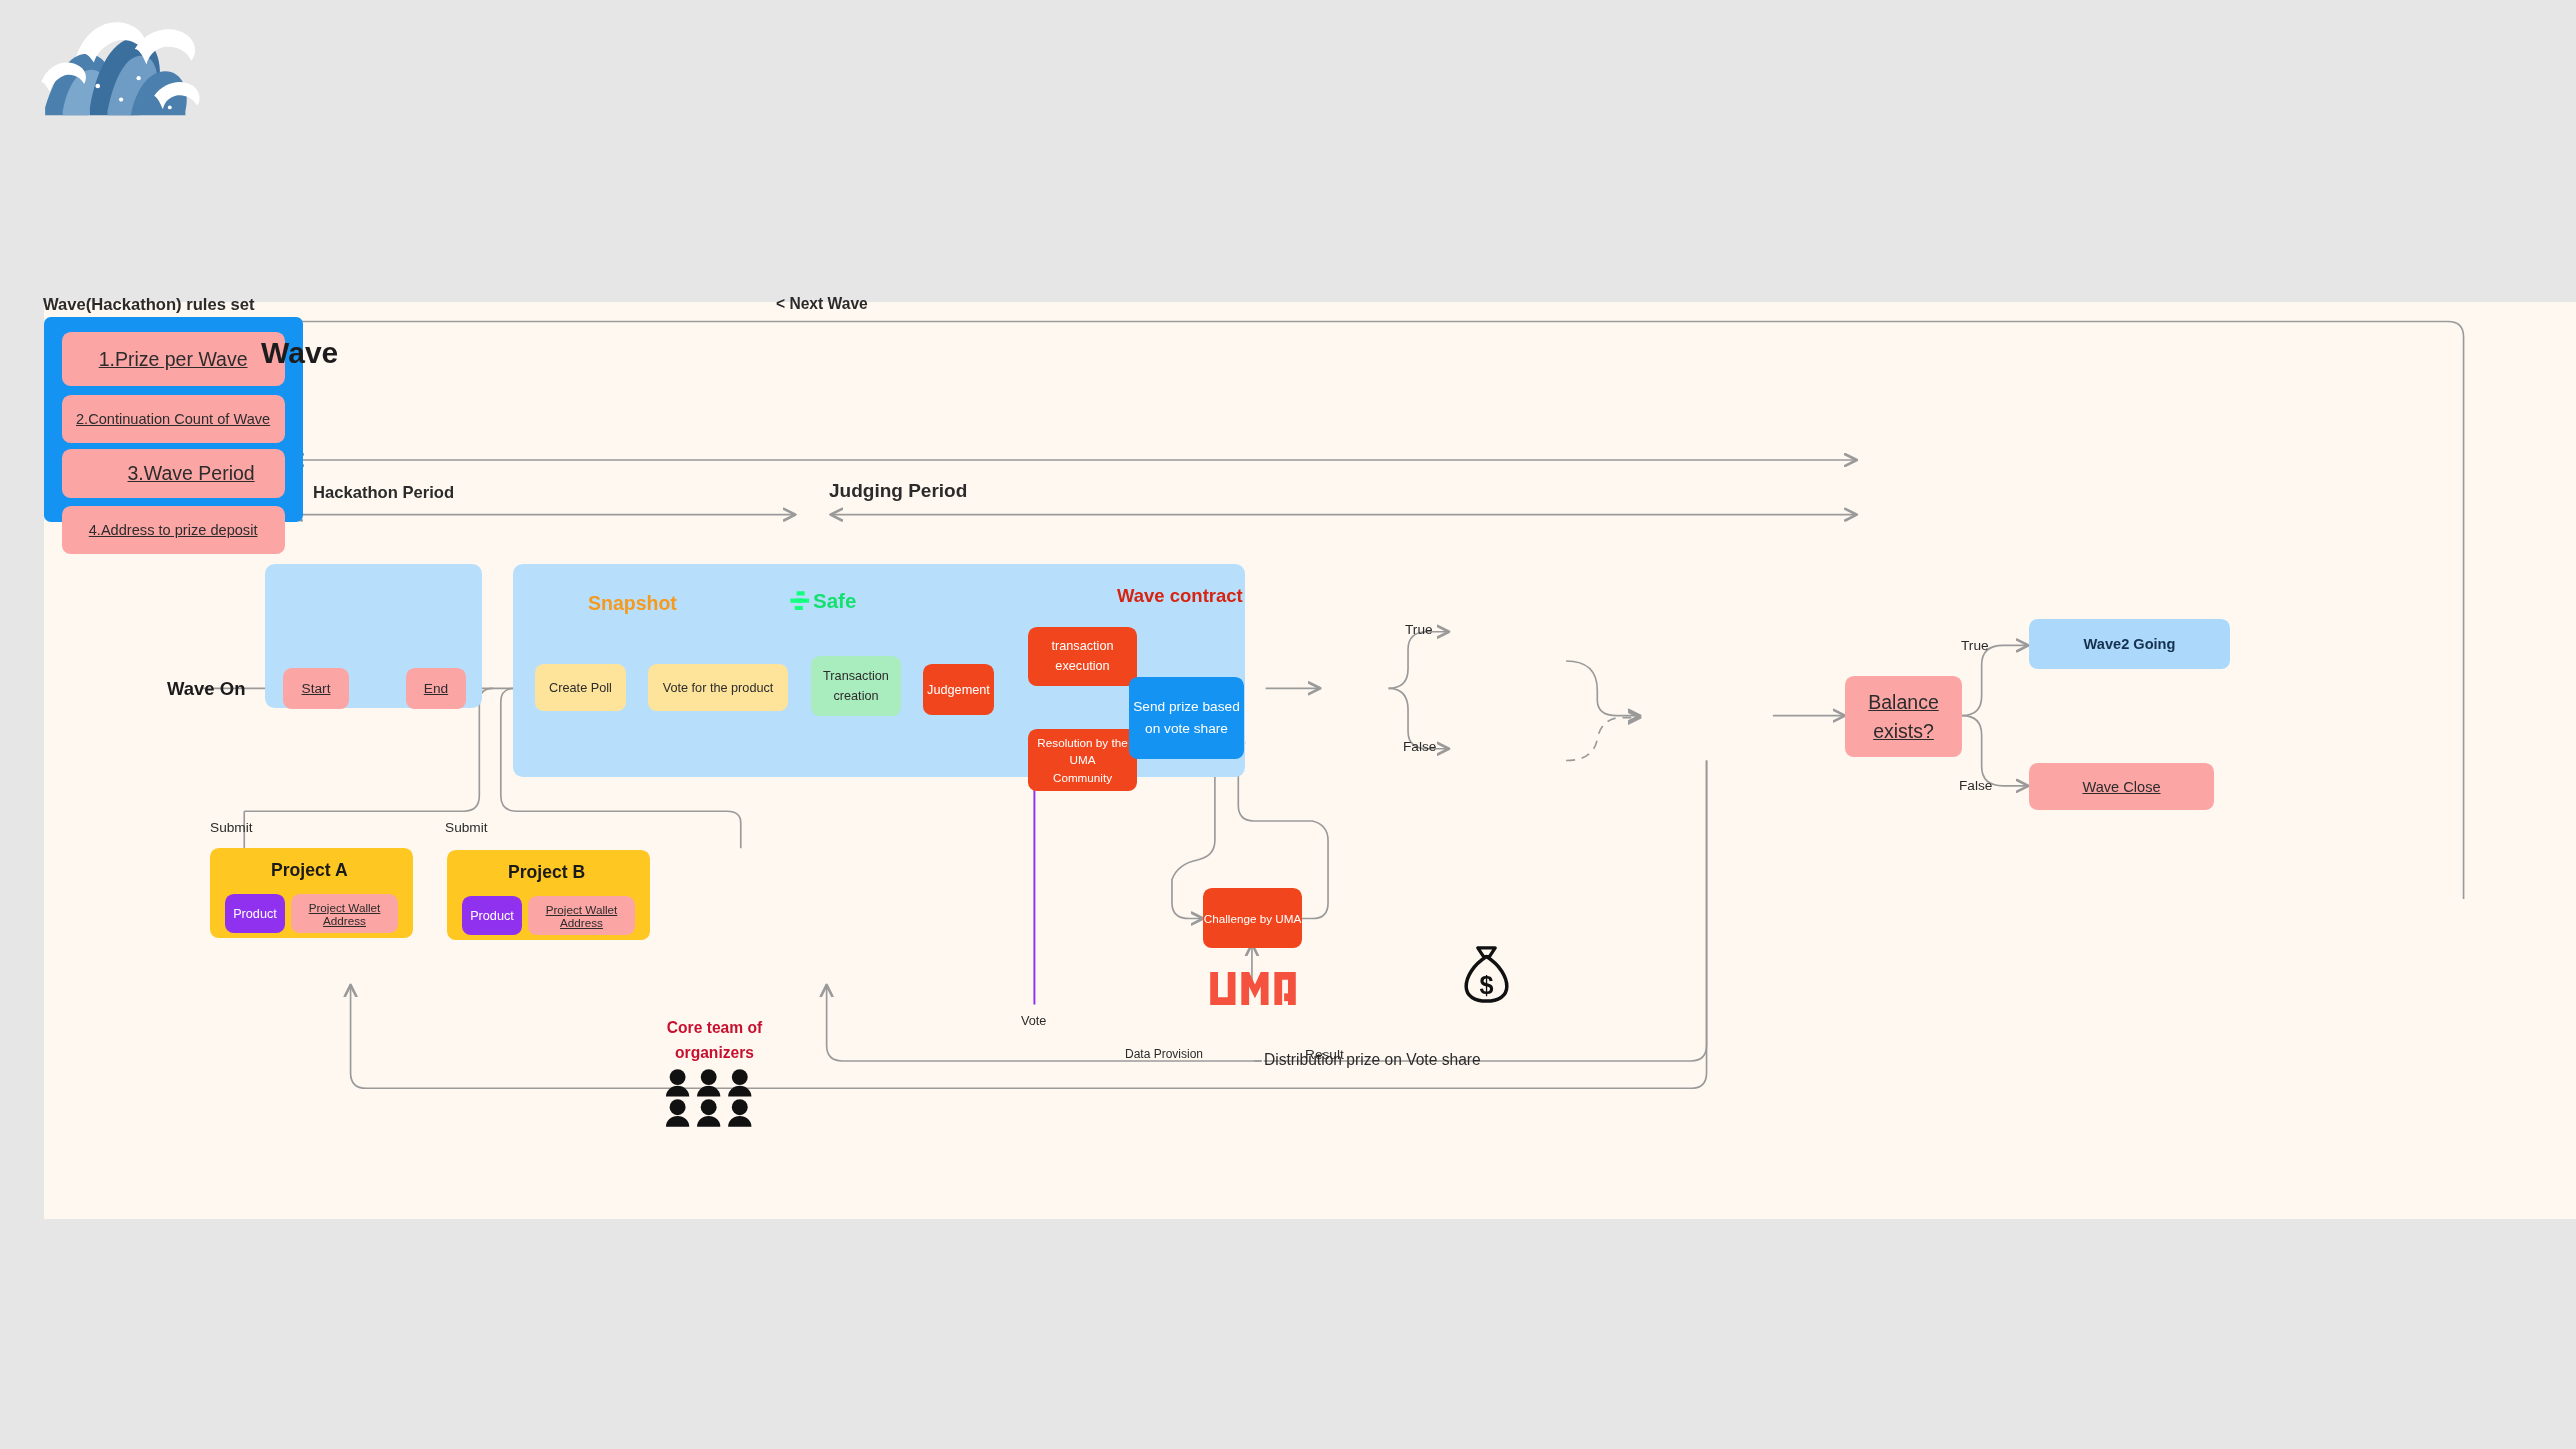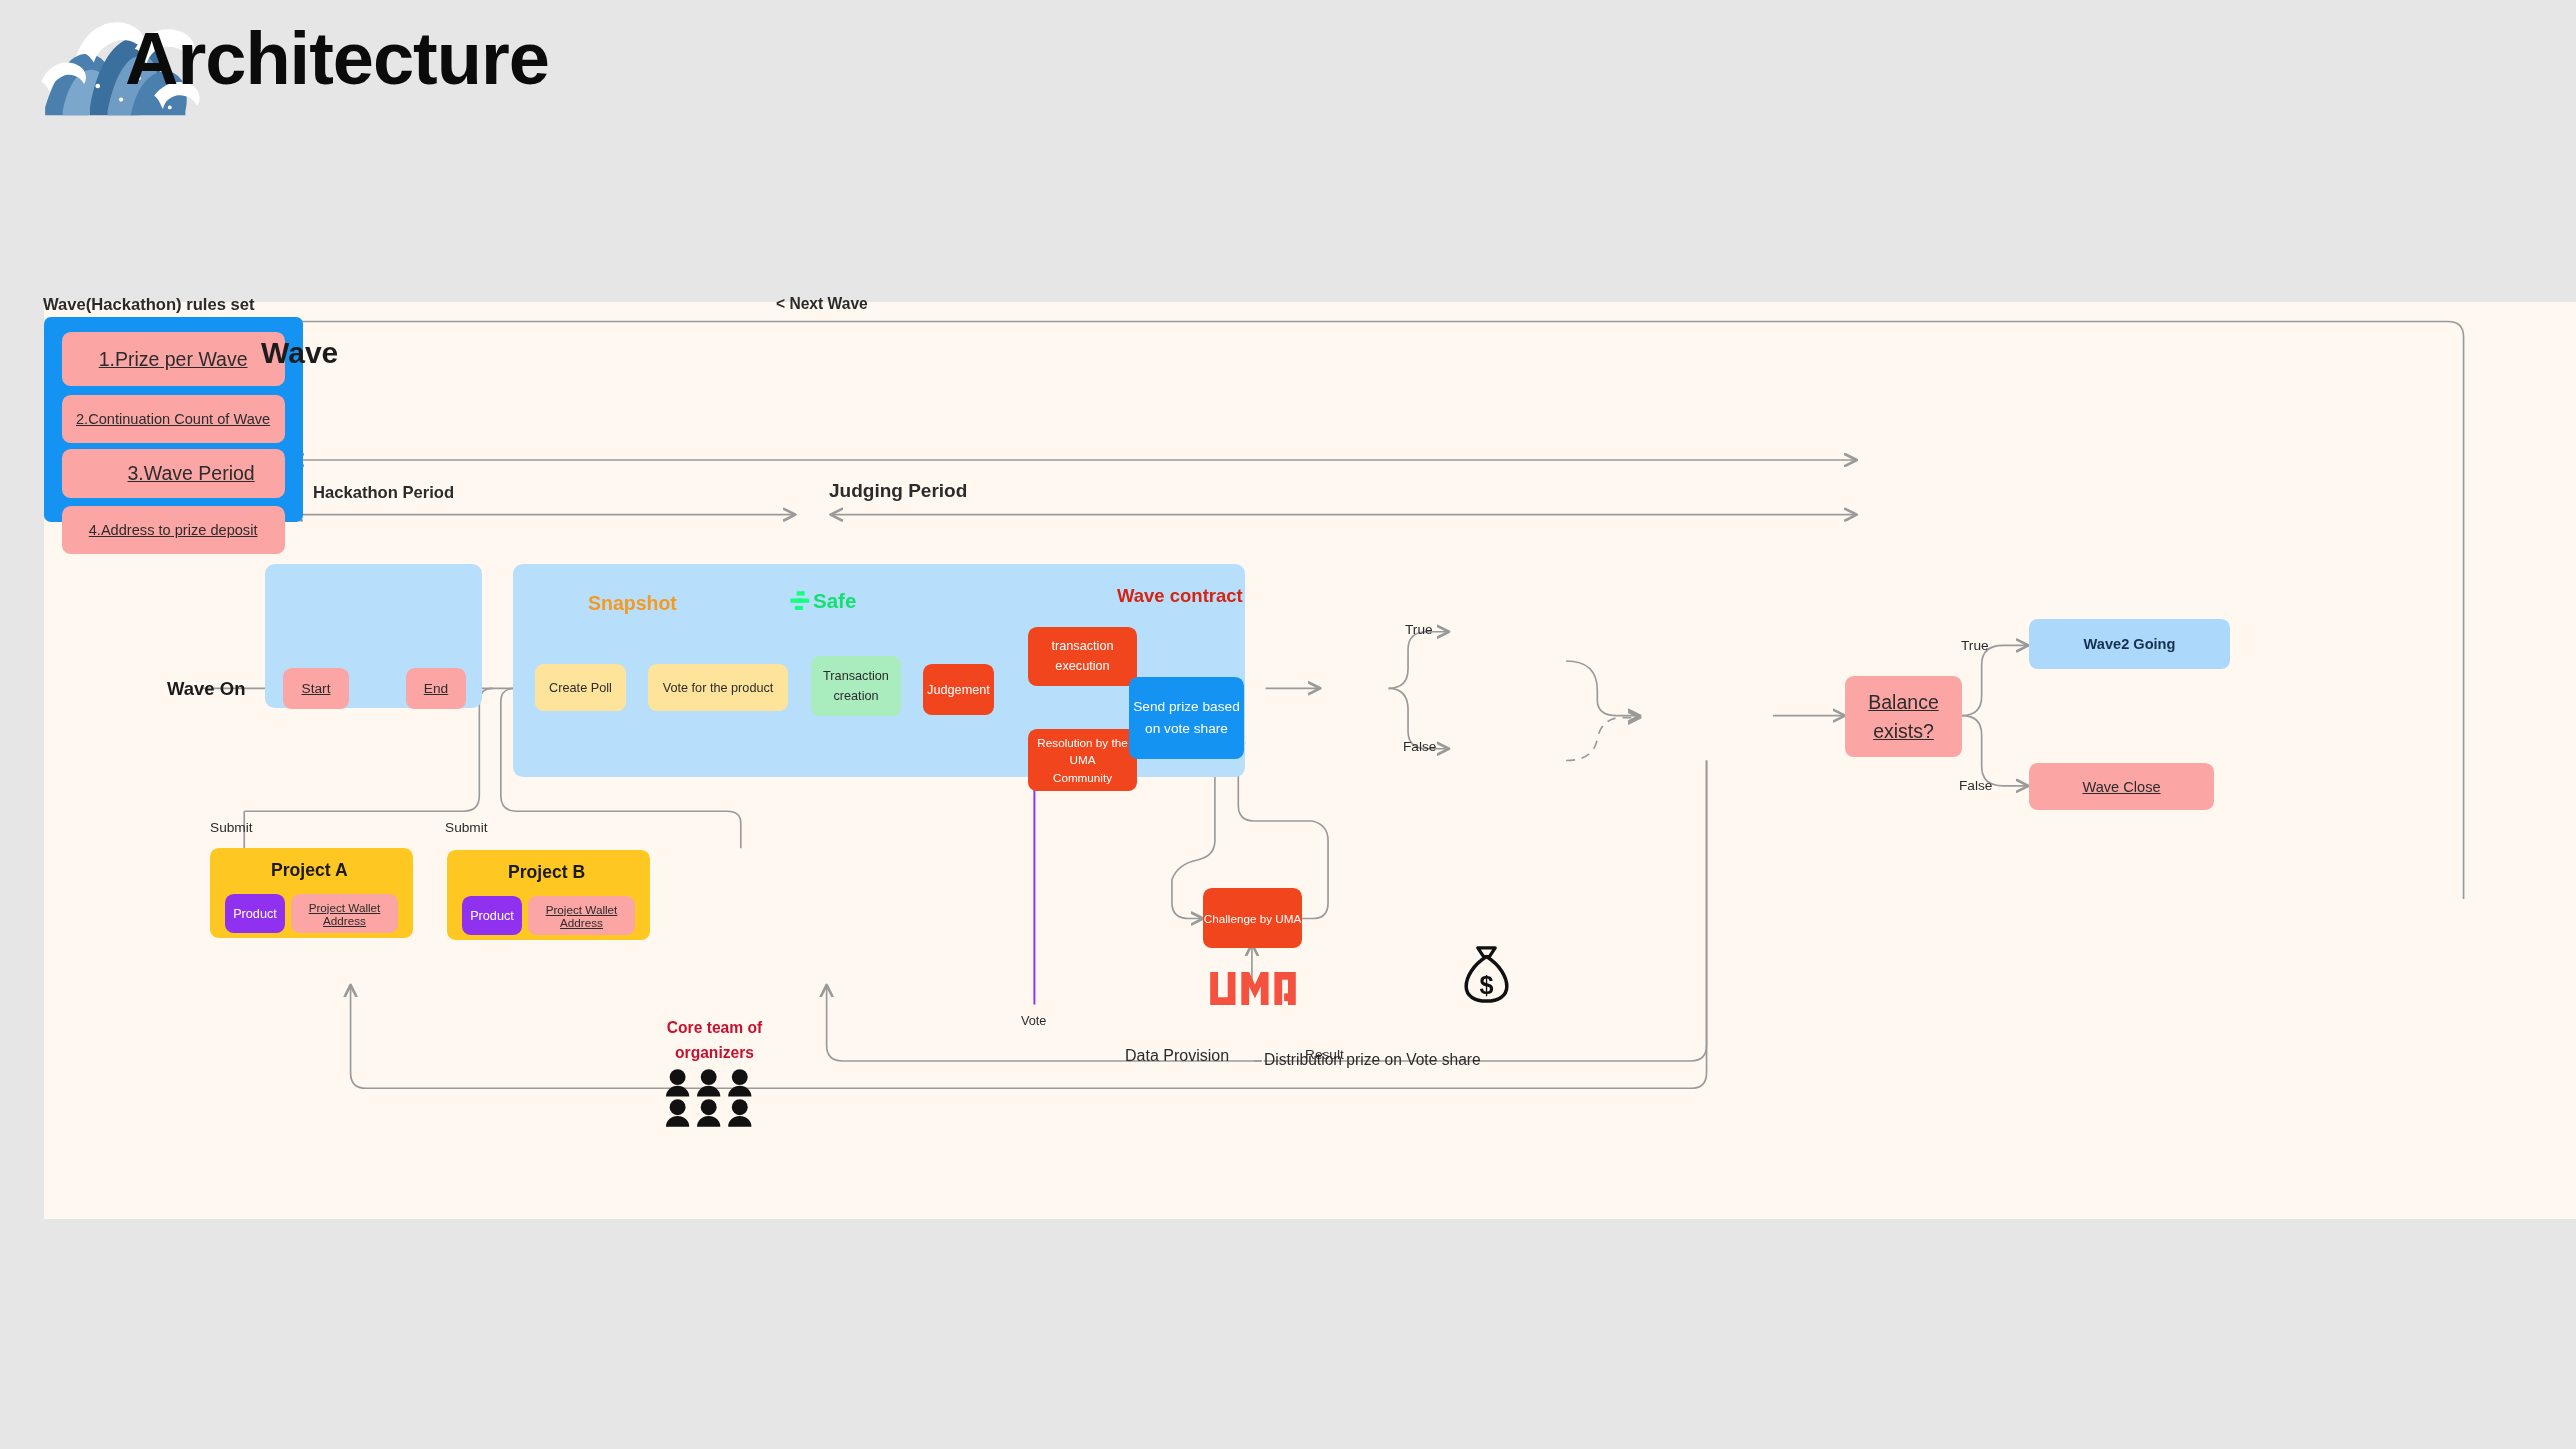--- a/index.html
+++ b/index.html
@@ -62,21 +62,20 @@
       <path d="M40 48 C48 22 70 8 92 14 C108 19 114 32 110 42 C104 34 92 28 80 32 C68 36 60 46 58 54 C52 44 46 42 40 48 Z" fill="#ffffff"></path>
       <path d="M4 74 C10 58 26 50 40 56 C50 60 52 70 48 76 C44 68 34 64 26 68 C18 72 14 78 13 84 C9 78 7 74 4 74 Z" fill="#ffffff"></path>
       <path d="M100 40 C112 20 138 14 154 26 C164 34 164 46 158 52 C154 42 142 36 130 38 C120 40 114 48 112 56 C108 46 104 40 100 40 Z" fill="#ffffff"></path>
       <path d="M120 88 C130 74 148 70 160 78 C168 84 168 94 164 98 C160 90 150 86 142 88 C134 90 130 96 129 102 C126 96 124 90 120 88 Z" fill="#ffffff"></path>
       <circle cx="62" cy="78" r="2.4" fill="#ffffff"></circle>
       <circle cx="104" cy="70" r="2.2" fill="#ffffff"></circle>
       <circle cx="86" cy="92" r="2.2" fill="#ffffff"></circle>
       <circle cx="136" cy="100" r="2" fill="#ffffff"></circle>
     </svg>
   </div>
-  <div id="page-title">Architecture</div>
 </div>
 
 <div id="canvas">
 
   <svg class="wires" viewBox="0 0 2595 940">
     <defs>
       <marker id="ah" markerWidth="9" markerHeight="9" refX="7.5" refY="4.5" orient="auto">
         <path d="M0.5,1 L7.5,4.5 L0.5,8" fill="none" stroke="#9a9a9a" stroke-width="1.6" stroke-linecap="round" stroke-linejoin="round"></path>
       </marker>
       <marker id="ahl" markerWidth="9" markerHeight="9" refX="1.5" refY="4.5" orient="auto">
@@ -207,21 +206,21 @@
 execution</div>
   <div class="nodebox redNode" style="left:984px;top:427px;width:109px;height:62px;font-size:11.7px;white-space:pre-line;line-height:1.5;">Resolution by the UMA
 Community</div>
   <div class="nodebox blueNode" style="left:1073px;top:375px;width:115px;height:82px;font-size:13.7px;white-space:pre-line;line-height:1.6;">Send prize based
 on vote share</div>
 
   <div class="lbl" style="left:1361px;top:320px;font-size:13.7px;">True</div>
   <div class="lbl" style="left:1359px;top:437px;font-size:13.7px;">False</div>
 
   <div class="lbl" style="left:977px;top:712px;font-size:12.7px;">Vote</div>
-  <div class="lbl" style="left:1081px;top:745px;font-size:16px;">Data Provision</div>
+  <div class="lbl" style="left:1081px;top:745px;font-size:12px;">Data Provision</div>
   <div class="lbl" style="left:1261px;top:745px;font-size:13.7px;">Result</div>
 
   <div class="nodebox grey" style="left:1801px;top:374px;width:117px;height:81px;font-size:19.5px;white-space:pre-line;line-height:1.45;">Balance
 exists?</div>
   <div class="lbl" style="left:1917px;top:336px;font-size:13.7px;">True</div>
   <div class="lbl" style="left:1915px;top:476px;font-size:13.7px;">False</div>
   <div class="nodebox lightblueNode" style="left:1985px;top:317px;width:201px;height:50px;font-size:14.6px;">Wave2 Going</div>
   <div class="nodebox grey" style="left:1985px;top:461px;width:185px;height:47px;font-size:14.6px;">Wave Close</div>
 
   <div class="lbl" style="left:166px;top:518px;font-size:13.7px;">Submit</div>

